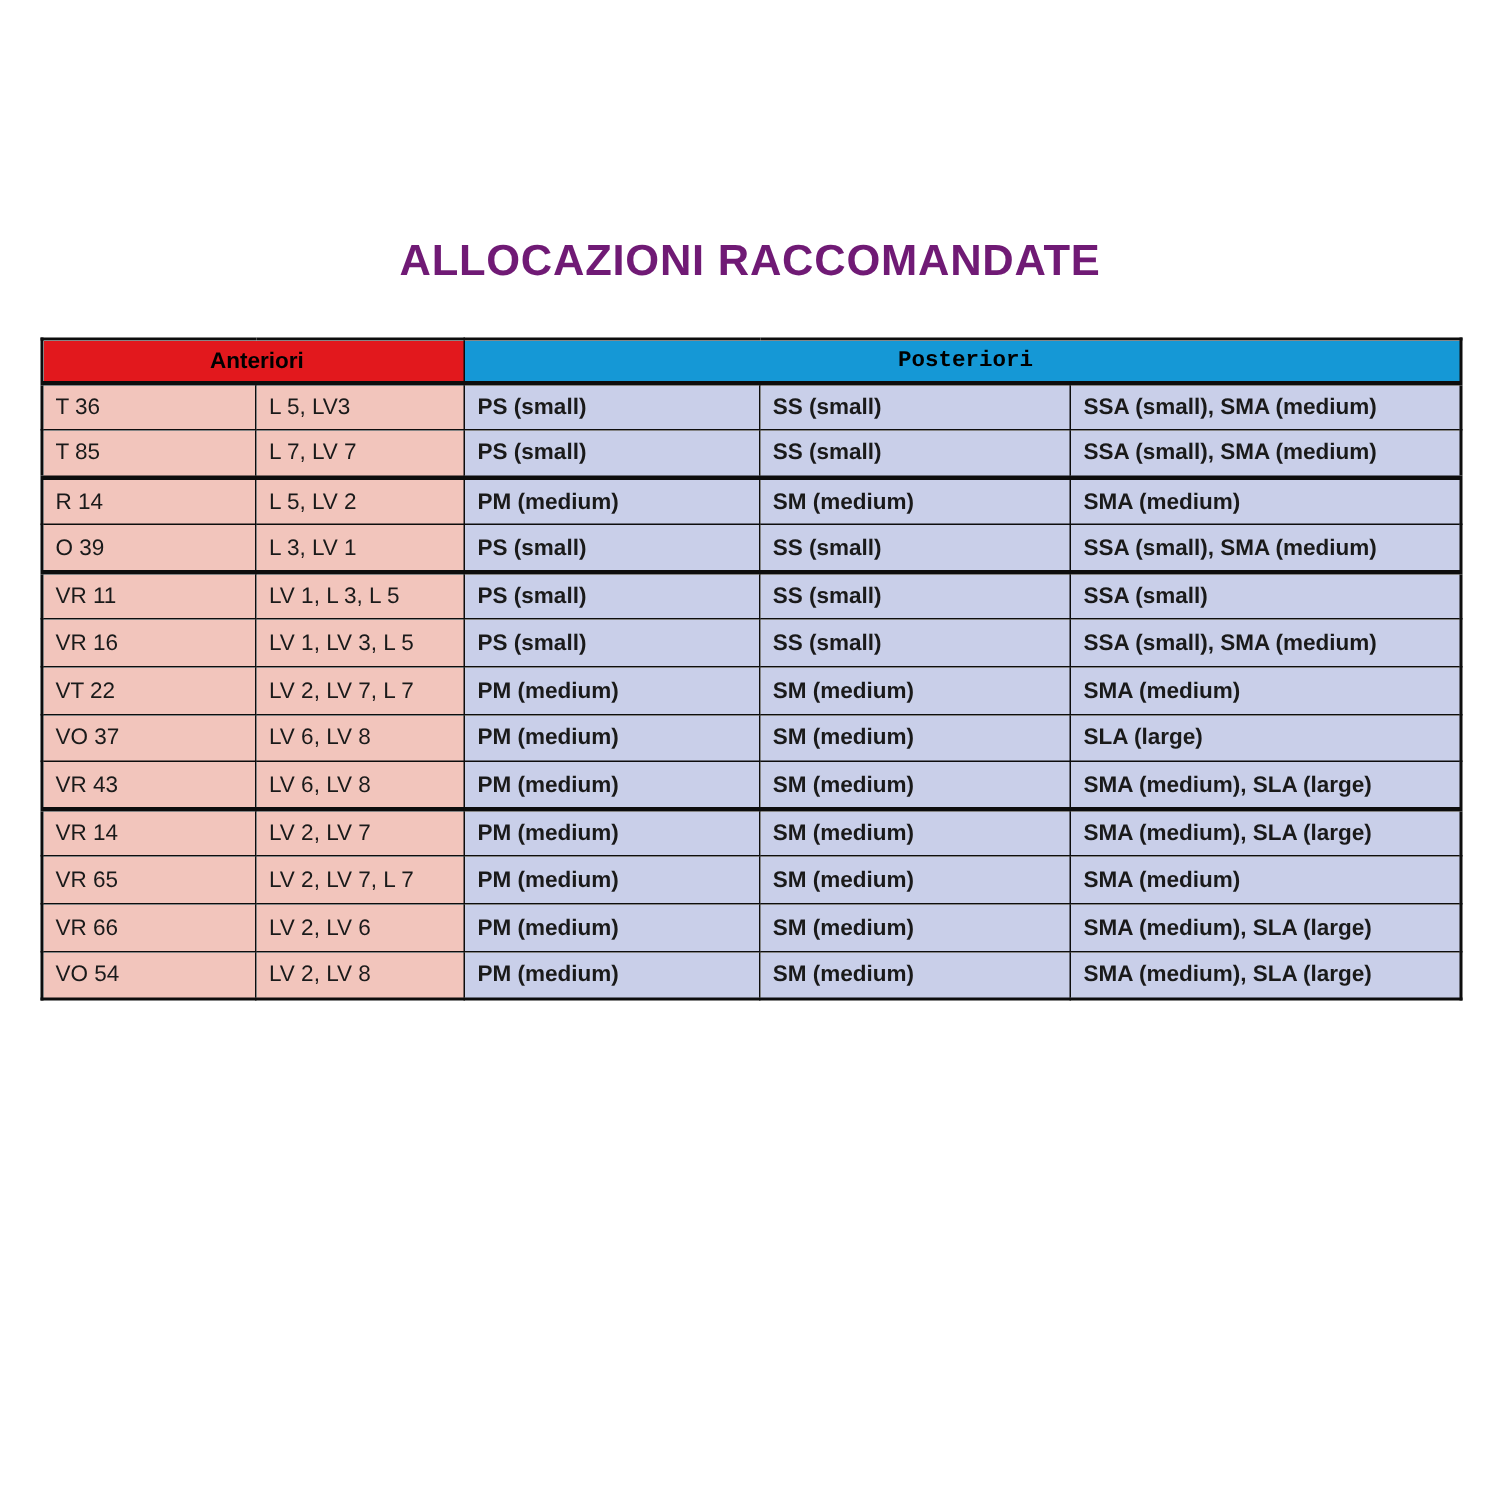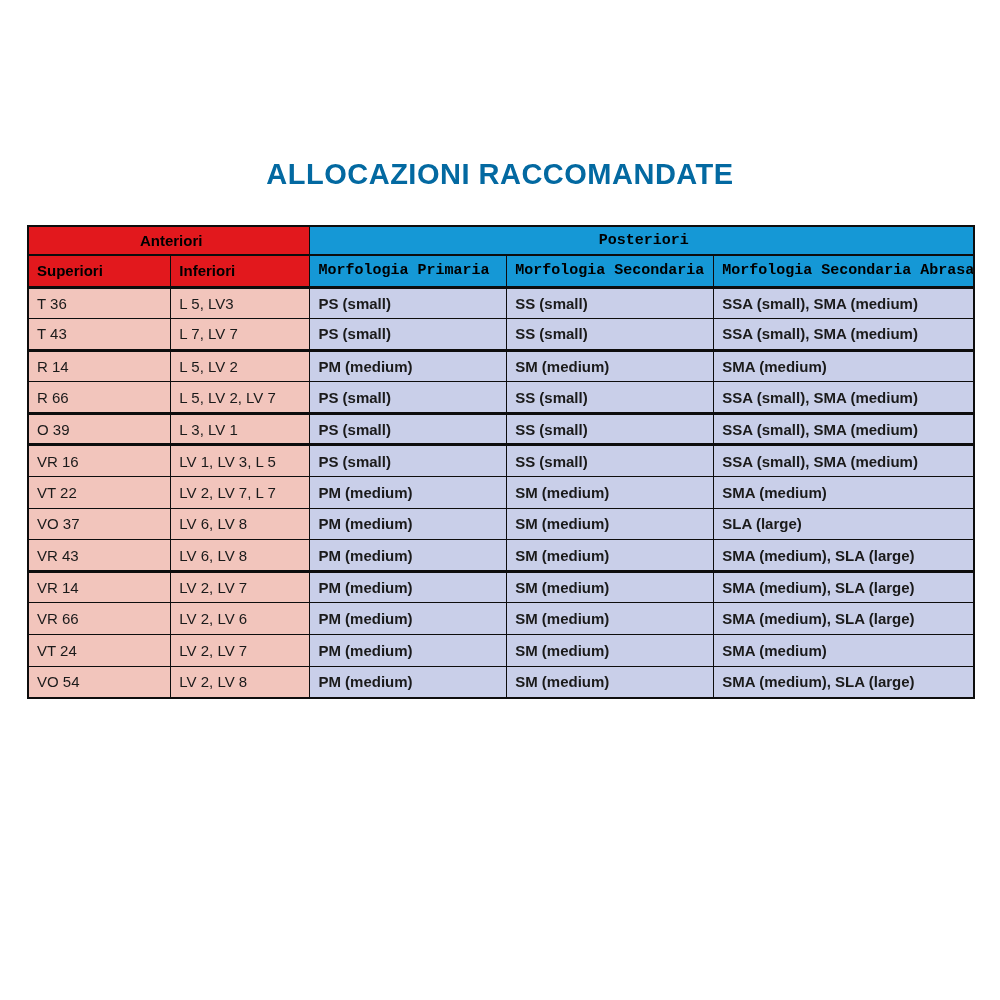--- a/index.html
+++ b/index.html
@@ -9,21 +9,21 @@
     background: #ffffff;
     font-family: "Liberation Sans", sans-serif;
     color: #000;
   }
   .page-title {
     margin: 158px 0 0 0;
     text-align: center;
     font-size: 29px;
     font-weight: bold;
     letter-spacing: 0.5px;
-    color: #0369a1;
+    color: #701a75;
   }
   .table-wrap {
     position: absolute;
     left: 27px;
     top: 225px;
     width: 948px;
   }
   table {
     width: 100%;
     border-collapse: collapse;
@@ -67,63 +67,56 @@
         <col style="width:14.7%">
         <col style="width:20.8%">
         <col style="width:21.9%">
         <col style="width:27.5%">
       </colgroup>
       <thead>
         <tr class="group-row">
           <th colspan="2" class="red">Anteriori</th>
           <th colspan="3" class="blue">Posteriori</th>
         </tr>
-        <tr class="col-row">
-          <th class="red">Superiori</th>
-          <th class="red">Inferiori</th>
-          <th class="blue">Morfologia Primaria</th>
-          <th class="blue">Morfologia Secondaria</th>
-          <th class="blue">Morfologia Secondaria Abrasa</th>
-        </tr>
       </thead>
       <tbody>
           <tr>
             <td class="ant">T 36</td>
             <td class="ant">L 5, LV3</td>
             <td class="post">PS (small)</td>
             <td class="post">SS (small)</td>
             <td class="post">SSA (small), SMA (medium)</td>
           </tr>
           <tr class="group-end">
-            <td class="ant">T 43</td>
+            <td class="ant">T 85</td>
             <td class="ant">L 7, LV 7</td>
             <td class="post">PS (small)</td>
             <td class="post">SS (small)</td>
             <td class="post">SSA (small), SMA (medium)</td>
           </tr>
           <tr>
             <td class="ant">R 14</td>
             <td class="ant">L 5, LV 2</td>
             <td class="post">PM (medium)</td>
             <td class="post">SM (medium)</td>
             <td class="post">SMA (medium)</td>
           </tr>
           <tr class="group-end">
-            <td class="ant">R 66</td>
-            <td class="ant">L 5, LV 2, LV 7</td>
-            <td class="post">PS (small)</td>
-            <td class="post">SS (small)</td>
-            <td class="post">SSA (small), SMA (medium)</td>
-          </tr>
-          <tr class="group-end">
             <td class="ant">O 39</td>
             <td class="ant">L 3, LV 1</td>
             <td class="post">PS (small)</td>
             <td class="post">SS (small)</td>
             <td class="post">SSA (small), SMA (medium)</td>
+          </tr>
+          <tr>
+            <td class="ant">VR 11</td>
+            <td class="ant">LV 1, L 3, L 5</td>
+            <td class="post">PS (small)</td>
+            <td class="post">SS (small)</td>
+            <td class="post">SSA (small)</td>
           </tr>
           <tr>
             <td class="ant">VR 16</td>
             <td class="ant">LV 1, LV 3, L 5</td>
             <td class="post">PS (small)</td>
             <td class="post">SS (small)</td>
             <td class="post">SSA (small), SMA (medium)</td>
           </tr>
           <tr>
             <td class="ant">VT 22</td>
@@ -147,32 +140,32 @@
             <td class="post">SMA (medium), SLA (large)</td>
           </tr>
           <tr>
             <td class="ant">VR 14</td>
             <td class="ant">LV 2, LV 7</td>
             <td class="post">PM (medium)</td>
             <td class="post">SM (medium)</td>
             <td class="post">SMA (medium), SLA (large)</td>
           </tr>
           <tr>
+            <td class="ant">VR 65</td>
+            <td class="ant">LV 2, LV 7, L 7</td>
+            <td class="post">PM (medium)</td>
+            <td class="post">SM (medium)</td>
+            <td class="post">SMA (medium)</td>
+          </tr>
+          <tr>
             <td class="ant">VR 66</td>
             <td class="ant">LV 2, LV 6</td>
             <td class="post">PM (medium)</td>
             <td class="post">SM (medium)</td>
             <td class="post">SMA (medium), SLA (large)</td>
-          </tr>
-          <tr>
-            <td class="ant">VT 24</td>
-            <td class="ant">LV 2, LV 7</td>
-            <td class="post">PM (medium)</td>
-            <td class="post">SM (medium)</td>
-            <td class="post">SMA (medium)</td>
           </tr>
           <tr>
             <td class="ant">VO 54</td>
             <td class="ant">LV 2, LV 8</td>
             <td class="post">PM (medium)</td>
             <td class="post">SM (medium)</td>
             <td class="post">SMA (medium), SLA (large)</td>
           </tr>
         </tbody>
     </table>

